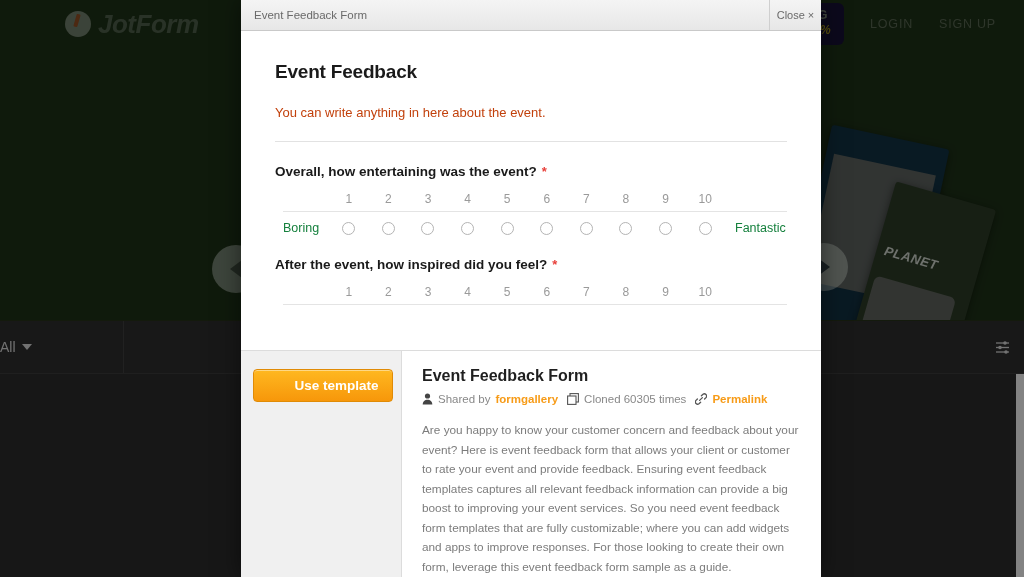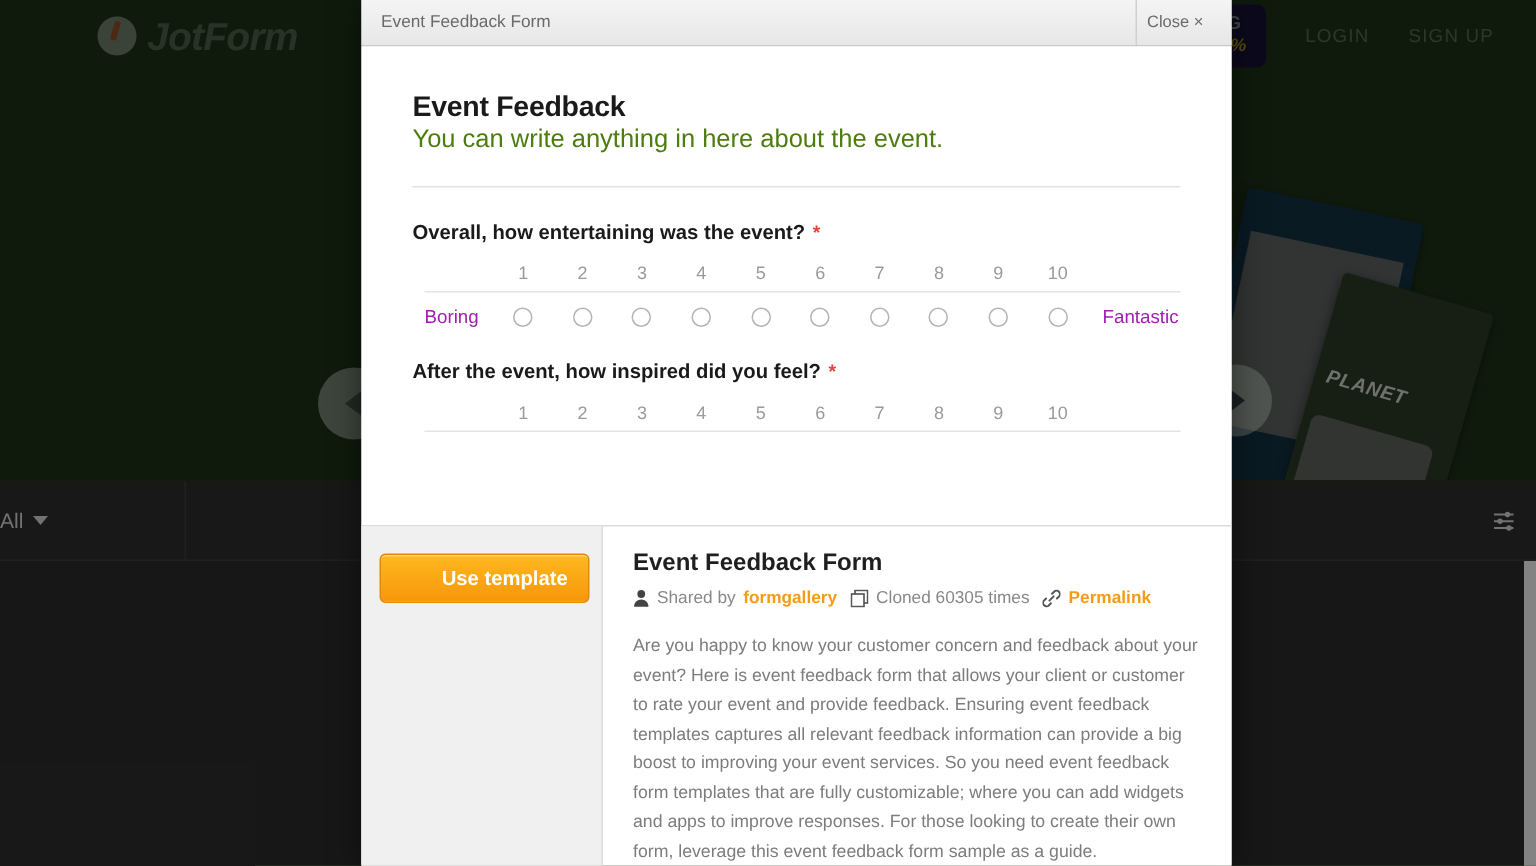--- a/index.html
+++ b/index.html
@@ -143,37 +143,37 @@
     height: 31px; flex: 0 0 31px;
     background: linear-gradient(#f4f4f4, #e7e7e7);
     border-bottom: 1px solid #c9c9c9;
     display: flex; align-items: center;
     position: relative;
   }
   .modal-title {
     font-size: 11.5px; color: #6a6a6a; margin-left: 13px;
   }
   .modal-close {
-    position: absolute; right: 12px; top: 0; bottom: 0; width: 52px;
+    position: absolute; right: 0; top: 0; bottom: 0; width: 52px;
     border-left: 1px solid #cfcfcf;
     display: flex; align-items: center; justify-content: center;
     font-size: 11px; color: #6a6a6a;
     background: linear-gradient(#f4f4f4, #e7e7e7);
   }
 
   .modal-body {
     flex: 1 1 auto; overflow: hidden; background: #fff;
     position: relative;
   }
   .form-area { padding: 30px 34px 0 34px; }
   .form-heading {
     font-size: 19px; font-weight: bold; color: #1a1a1a; letter-spacing: -.2px;
   }
   .form-subheading {
-    font-size: 17px; color: #4d7c0f; margin-top: 0;
+    font-size: 13px; color: #c2410c; margin-top: 22px;
   }
   .form-rule { height: 1px; background: #e2e2e2; margin: 21px 0 22px 0; }
 
   .field { margin-bottom: 22px; }
   .field-label {
     font-size: 13.5px; font-weight: bold; color: #1a1a1a;
   }
   .req { color: #e8403a; font-size: 13px; margin-left: 5px; }
   .select-box {
     margin-top: 9px; width: 127px; height: 21px;
@@ -193,21 +193,21 @@
     display: flex; padding-left: 46px; padding-right: 62px;
     border-bottom: 1px solid #e4e4e4; padding-bottom: 5px;
   }
   .scale-numbers span {
     flex: 1; text-align: center; font-size: 12px; color: #9a9a9a;
   }
   .scale-row {
     display: flex; align-items: center; padding-top: 9px;
   }
   .scale-end {
-    font-size: 12.5px; color: #a21caf; white-space: nowrap;
+    font-size: 12.5px; color: #15803d; white-space: nowrap;
   }
   .scale-end.left { width: 46px; }
   .scale-end.right { width: 62px; padding-left: 10px; }
   .scale-radios { flex: 1; display: flex; }
   .scale-radios span { flex: 1; display: flex; justify-content: center; }
   .radio {
     width: 13px; height: 13px; border-radius: 50%;
     border: 1px solid #b4b4b4; background: #fff;
     display: inline-block;
   }

